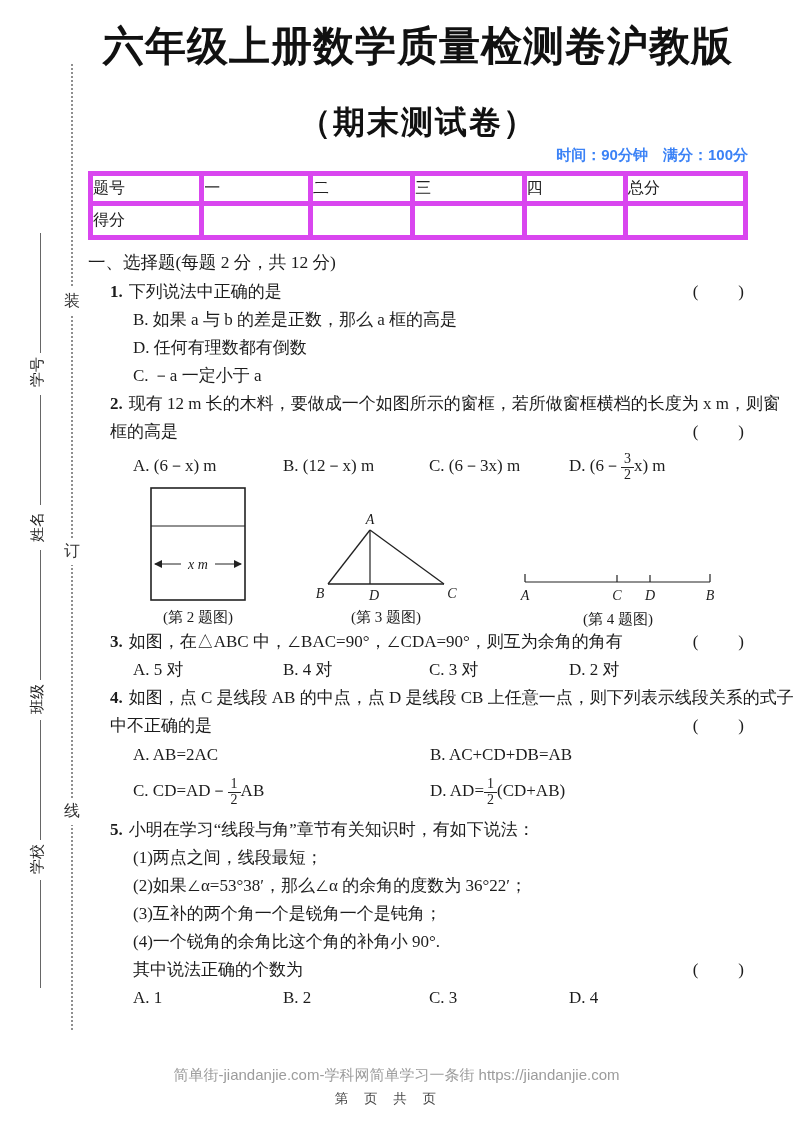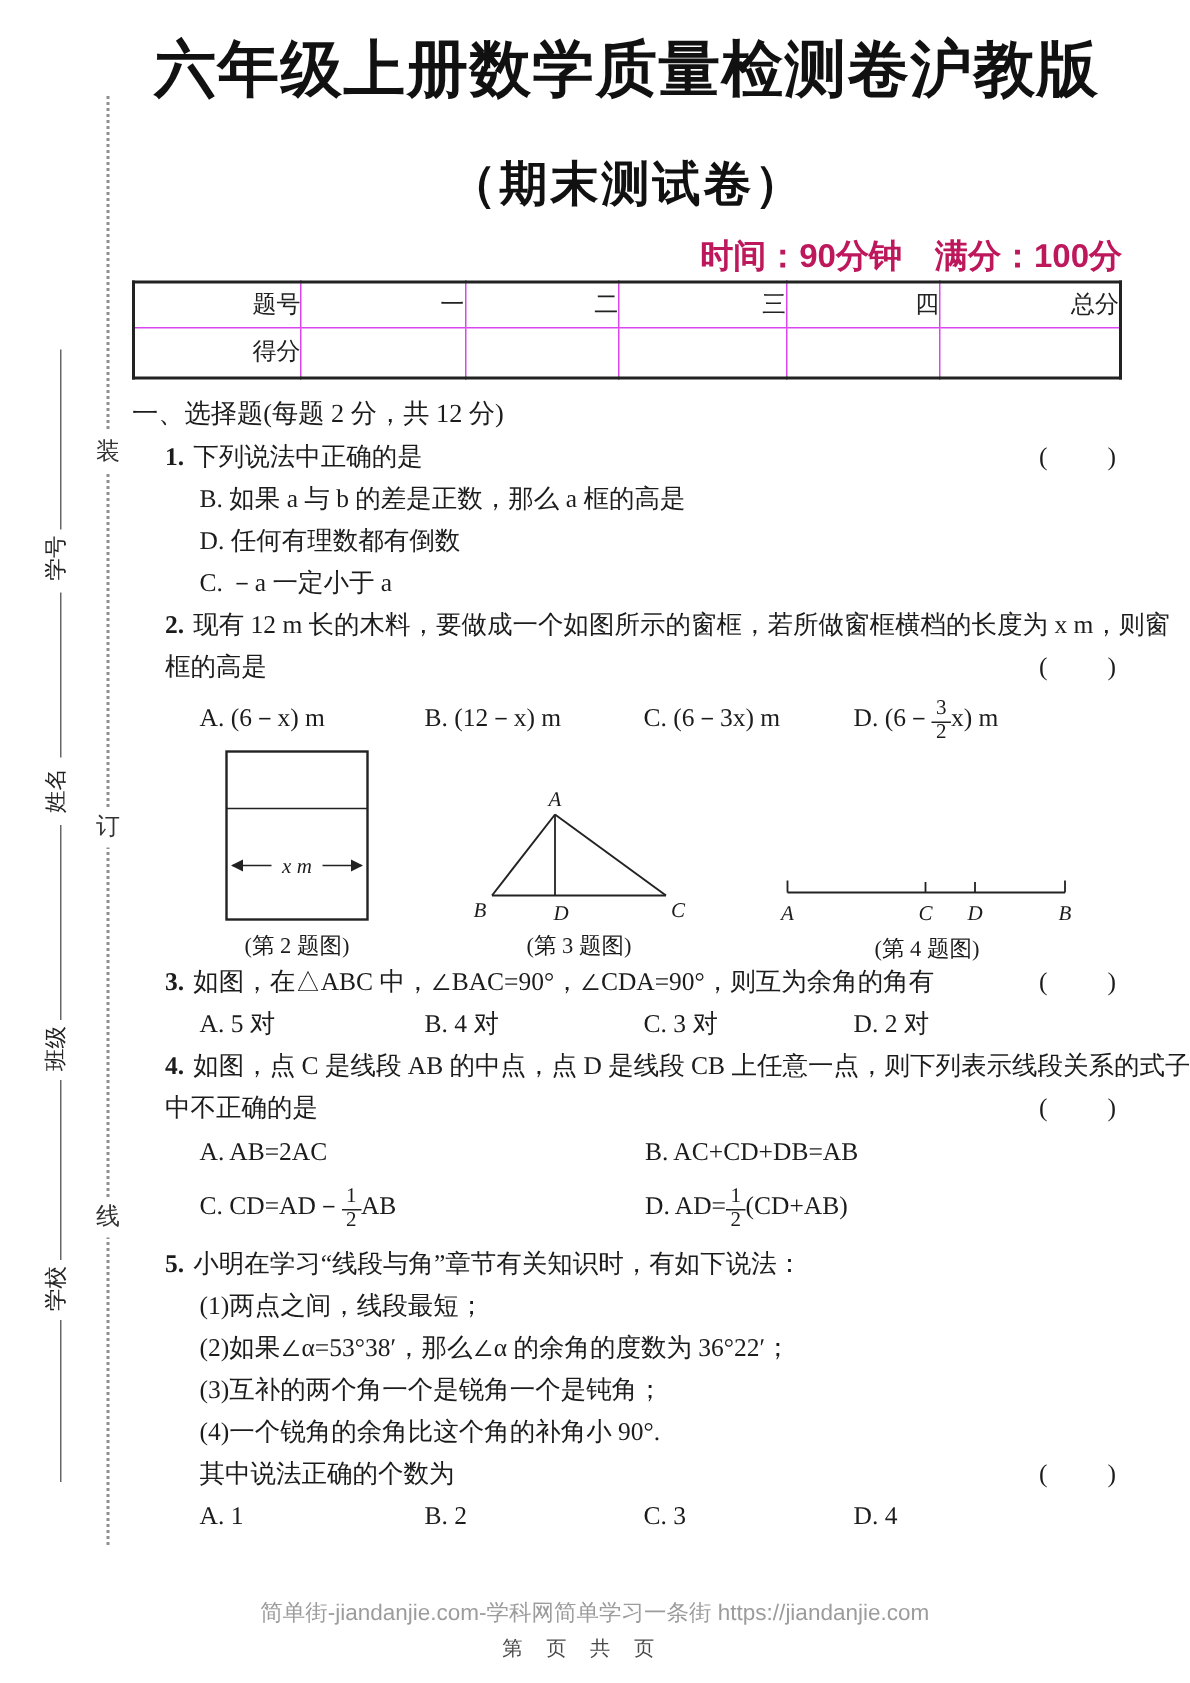--- a/index.html
+++ b/index.html
@@ -16,23 +16,23 @@
   .fill-line { position:absolute; left:40px; width:1px; background:#666; }
   .side-label { position:absolute; left:12px; width:52px; height:20px; text-align:center;
     font-size:15px; color:#222; transform:rotate(-90deg); }
   
   .main { position:absolute; left:88px; top:20px; width:660px; }
   .title { font-family:"Liberation Sans", sans-serif; font-weight:bold;
     font-size:41px; line-height:52px; text-align:center; letter-spacing:1px; color:#111; }
   .subtitle { font-family:Liberation Sans, sans-serif; font-weight:bold;
     font-size:32px; line-height:44px; text-align:center; margin-top:28px; letter-spacing:2px; color:#111; }
   .meta { font-family:"Liberation Sans", sans-serif; font-weight:bold;
-    font-size:22px; line-height:22px; text-align:right; margin-top:16px; color:#be185d; }
+    font-size:15px; line-height:22px; text-align:right; color:#3b82f6; }
   table.score { width:100%; border-collapse:collapse; margin-top:5px; border:2px solid #222; }
-  table.score td { border:1px solid #d946ef; text-align:right; font-size:16px; color:#222; }
+  table.score td { border:5px solid #d946ef; text-align:left; font-size:16px; color:#222; }
   table.score tr.r1 td { height:30px; }
   table.score tr.r2 td { height:34px; }
   .sec-head { margin-top:11px; font-size:17.5px; line-height:22px; }
   .sec-head .b { font-weight:normal; }
   .q { font-size:17px; }
   .q-line { display:flex; line-height:28px; padding-left:22px; white-space:nowrap; }
   .q-line .qnum { font-weight:bold; margin-right:6px; }
   .paren { margin-left:auto; padding-right:2px; letter-spacing:2px; }
   .opt-lines > div { padding-left:45px; line-height:28px; white-space:nowrap; }
   .opt-grid4 { display:grid; grid-template-columns:150px 146px 140px auto;

